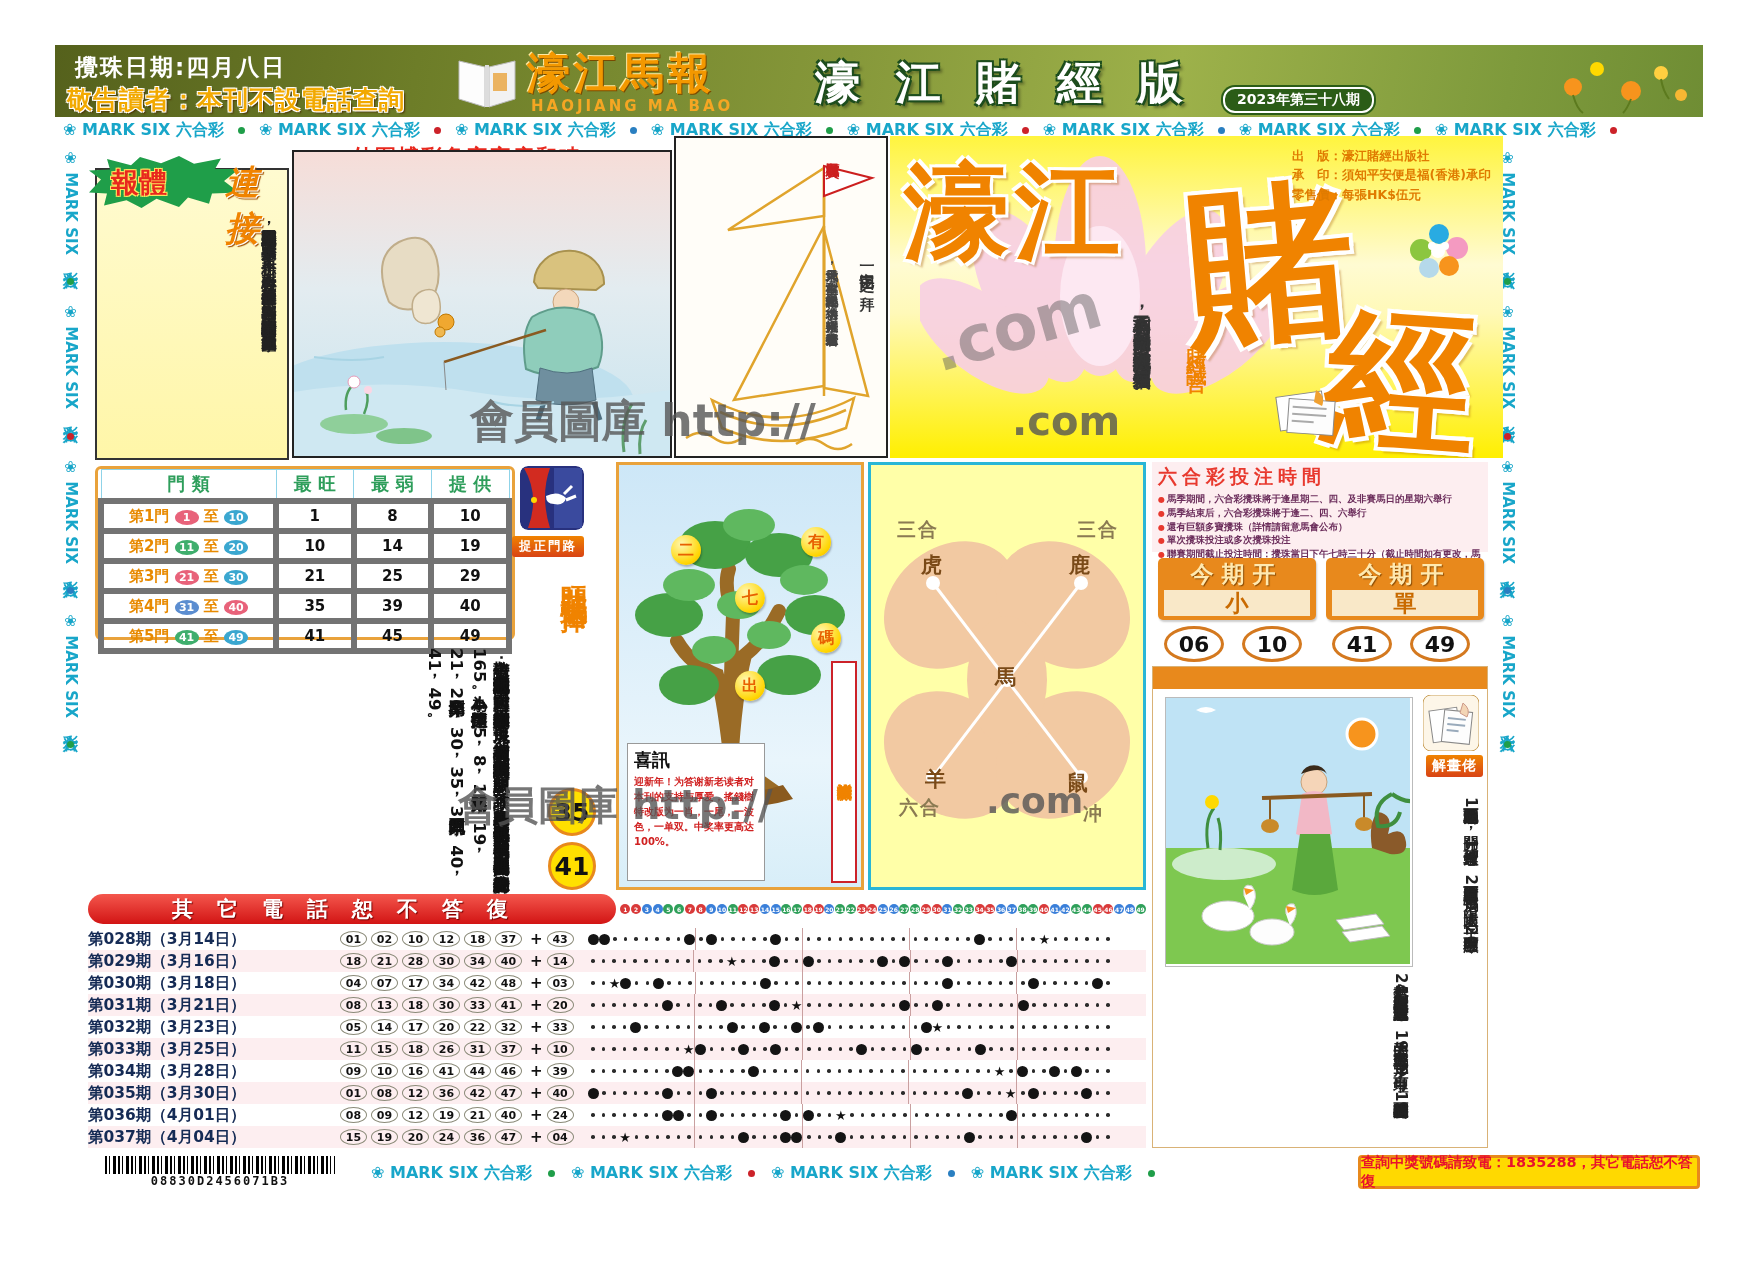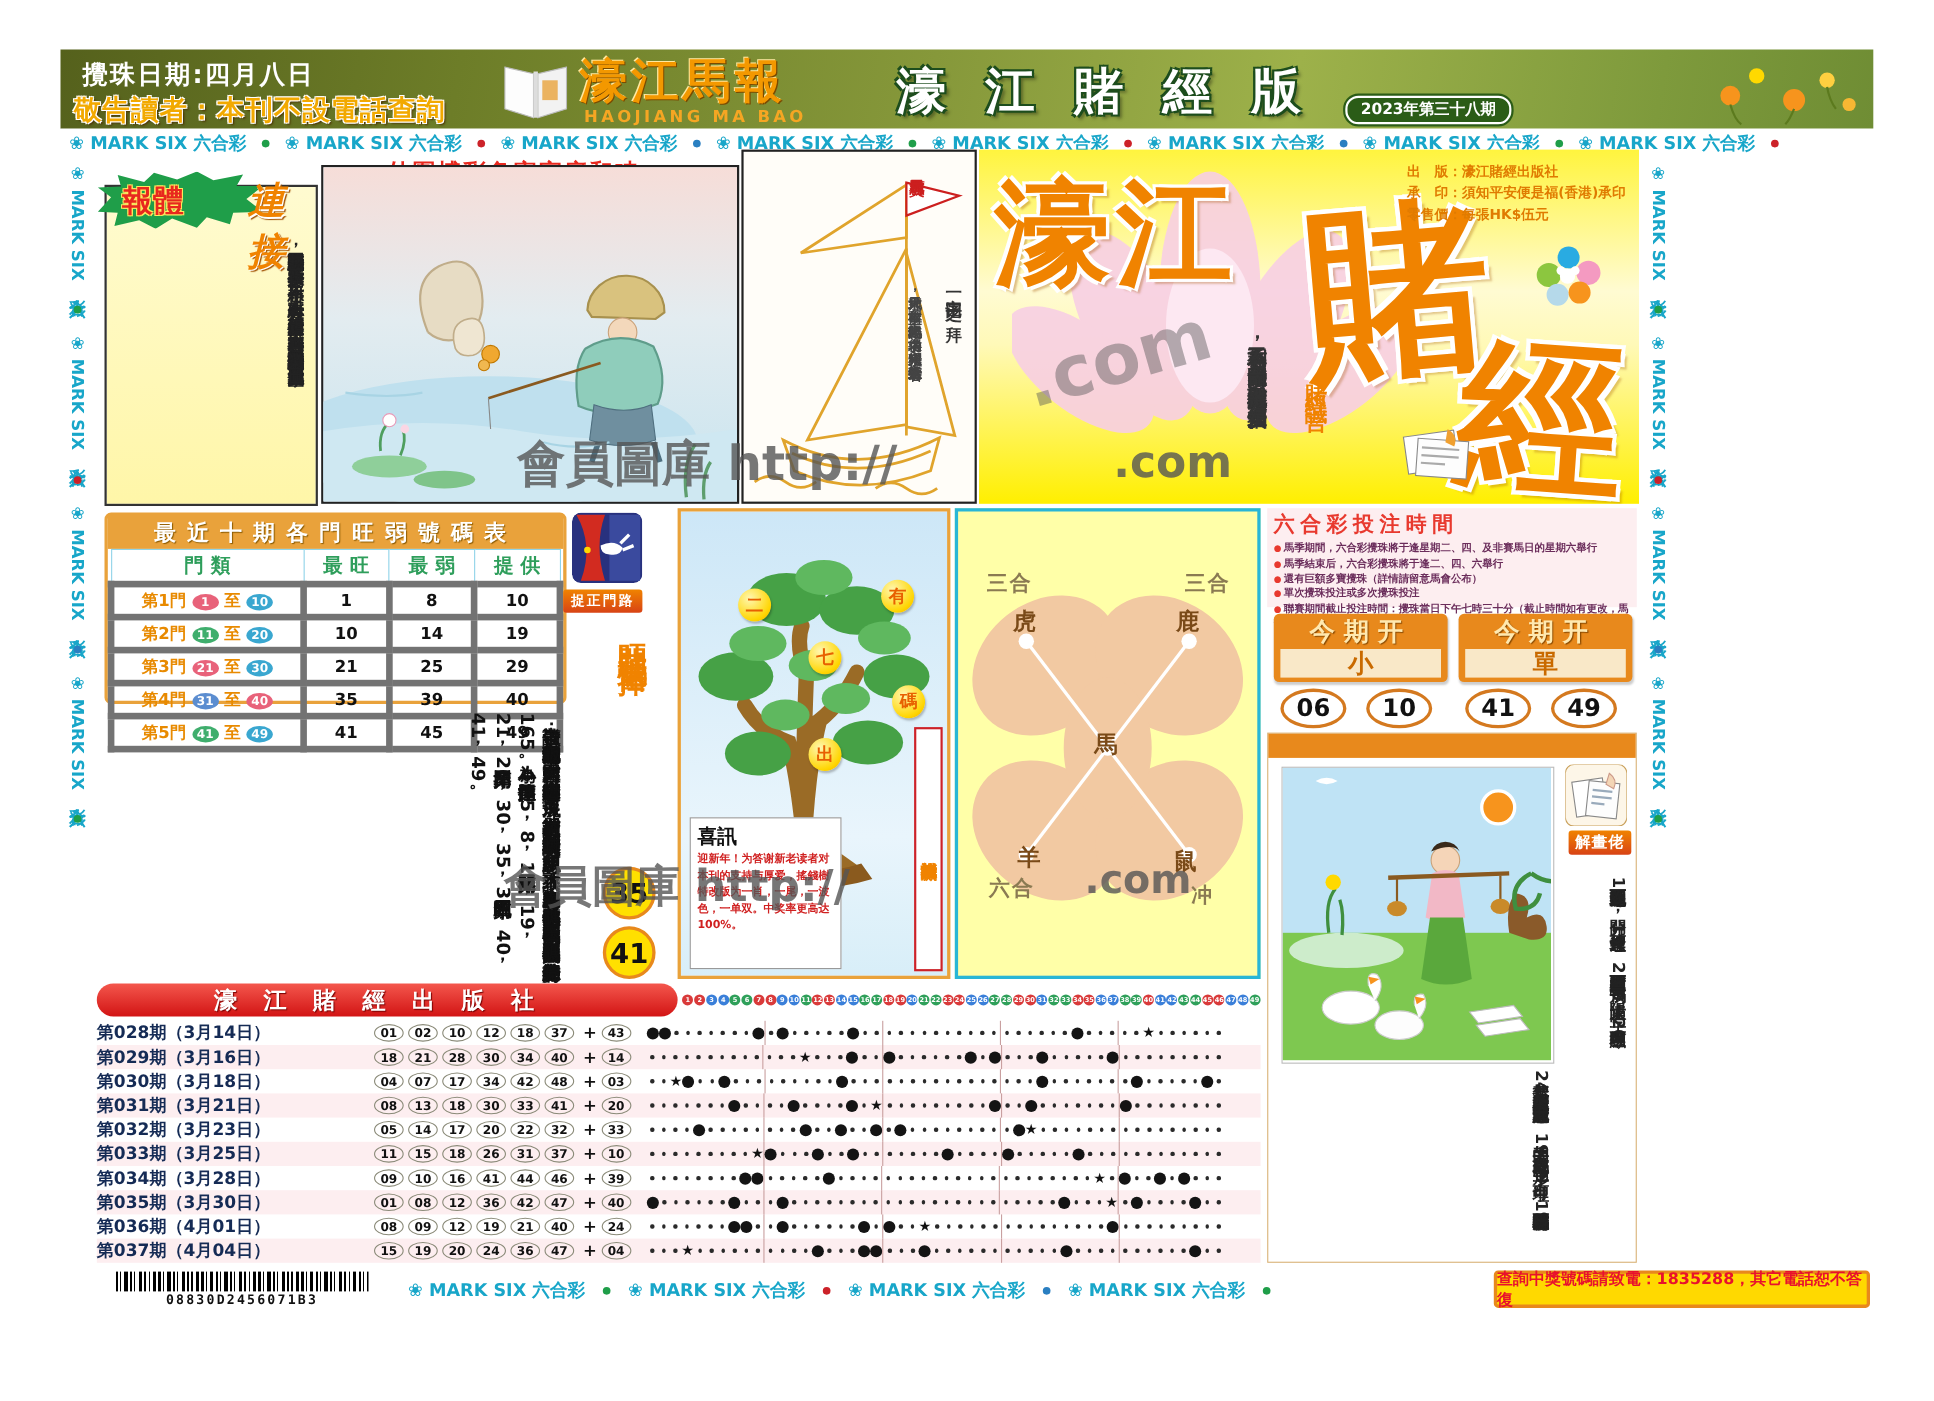--- a/index.html
+++ b/index.html
@@ -47,21 +47,21 @@
     font-size:15px;font-weight:600;color:#222;line-height:1.45;}
 
   
   .fisher-panel{left:292px;top:150px;width:380px;height:308px;border:2px solid #222;box-sizing:border-box;background:#e8f2f6;}
   .boat-panel{left:674px;top:136px;width:214px;height:322px;border:2px solid #222;box-sizing:border-box;background:#fffdf8;}
   .boat-flag{position:absolute;right:44px;top:14px;width:40px;height:70px;color:#cc1f1f;font-size:14px;font-weight:bold;line-height:1.3;}
   .boat-motto{position:absolute;right:10px;top:120px;height:170px;color:#333;font-size:15px;font-weight:bold;letter-spacing:2px;}
   .boat-verse{position:absolute;left:16px;top:122px;width:150px;height:170px;color:#444;font-size:12.5px;font-weight:600;line-height:1.55;}
 
   .masthead{left:890px;top:136px;width:600px;height:322px;overflow:hidden;
-    background:linear-gradient(180deg,#fff43e 0%,#fffbd2 40%,#fff9b8 55%,#ffef00 100%);}
+    background:linear-gradient(180deg,#fff43e 0%,#fffbd2 40%,#fff9b8 55%,#ffef00 100%);padding-left:13px;}
   .mh-t1{position:absolute;left:14px;top:24px;color:#f08300;font-size:105px;font-weight:bold;letter-spacing:6px;line-height:1;
     text-shadow:-3px -3px 0 #fff,3px -3px 0 #fff,-3px 3px 0 #fff,3px 3px 0 #fff,5px 5px 2px rgba(160,80,0,.35);}
   .mh-t2{position:absolute;left:296px;top:44px;color:#f08300;font-size:168px;font-weight:bold;line-height:1;transform:rotate(-5deg);
     text-shadow:-4px -4px 0 #fff,4px -4px 0 #fff,-4px 4px 0 #fff,4px 4px 0 #fff,6px 6px 2px rgba(160,80,0,.3);}
   .mh-t3{position:absolute;left:436px;top:168px;color:#f08300;font-size:150px;font-weight:bold;line-height:1;transform:rotate(4deg);
     text-shadow:-4px -4px 0 #fff,4px -4px 0 #fff,-4px 4px 0 #fff,4px 4px 0 #fff,6px 6px 2px rgba(160,80,0,.3);}
   .mh-pub{position:absolute;right:12px;top:10px;color:#e07b00;font-size:12.5px;font-weight:bold;line-height:1.55;text-align:left;}
   .mh-creed{position:absolute;left:294px;top:196px;height:140px;color:#f08300;font-size:20px;font-weight:bold;letter-spacing:8px;}
   .mh-maxim{position:absolute;left:16px;top:166px;width:256px;height:152px;color:#333;font-size:18px;font-weight:bold;line-height:2.2;}
 
@@ -323,21 +323,20 @@
     </svg>
   </div>
 
   <div class="abs wm" style="left:470px;top:392px;font-size:44px;">會員圖庫 http://</div>
   <div class="abs wm" style="left:1012px;top:398px;font-size:40px;">.com</div>
   <div class="abs wm" style="left:930px;top:290px;font-size:64px;transform:rotate(-16deg);opacity:.55;">.com</div>
   <div class="abs wm" style="left:458px;top:778px;font-size:40px;">會員圖庫 http://</div>
   <div class="abs wm" style="left:986px;top:780px;font-size:36px;">.com</div>
 
   <div class="abs hot-table">
-    <div class="ht-title">最近十期各門旺弱號碼表</div>
     <table class="ht-grid">
       <thead>
           <tr>
         <th style="width:172px">門 類</th>
         <th>最 旺</th>
         <th>最 弱</th>
         <th>提 供</th>
       </tr>
         </thead>
       <tbody id="hot-rows">
@@ -534,21 +533,21 @@
             <path d="M170 222 l40 -6 l8 10 l-40 6 Z"></path>
             <path d="M176 234 l40 -6 l8 10 l-40 6 Z"></path>
           </g>
         <path d="M226 96 q-20 10 -14 32 q18 2 22 -14 M226 96 q14 10 26 6" stroke="#3f8f3f" stroke-width="4" fill="none"></path>
       </svg>
     </div>
     <div class="interp-right v">上期圖中可見地下的明珠1.5分開，連念可中埋15。而圖中可見遠處的樹上有2只鴨子，連太陽0字，明顯可中埋20。</div>
     <div class="interp-bottom v">若然把2塊石壯連念樹上的4片綠葉加念也可中埋24。人手中的1條馬鞭成9字形，可中埋9。与馬鞭有關的可中埋特別號碼19。</div>
   </div>
 
-  <div class="abs res-pill">濠江賭經出版社</div>
+  <div class="abs res-pill">其它電話恕不答復</div>
   <div class="abs ball-strip" id="ball-strip">
       <span class="ball">
         <span style="background:#d93a3a">1</span>
       </span>
       <span class="ball">
         <span style="background:#d93a3a">2</span>
       </span>
       <span class="ball">
         <span style="background:#3a7fd9">3</span>
       </span>

